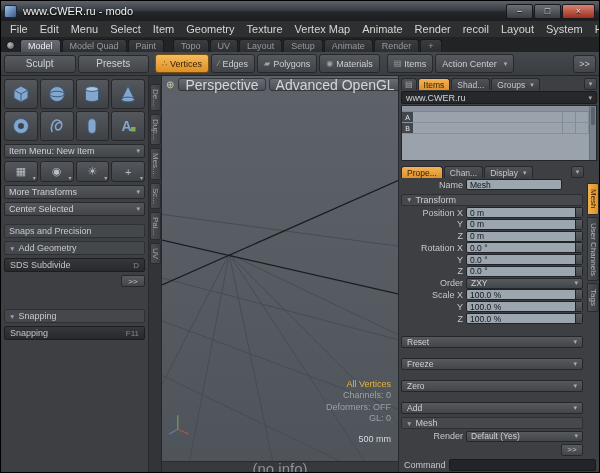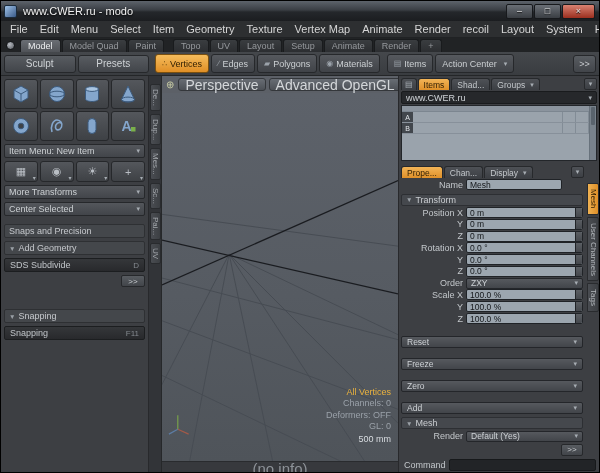--- a/index.html
+++ b/index.html
@@ -53,21 +53,21 @@
 .vtab{writing-mode:vertical-rl;font-size:8px;color:#a2a6ab;background:linear-gradient(90deg,#4a4d52,#3c3f43);border:1px solid #292b2e;border-radius:2px;padding:4px 0;width:11px;text-align:center}
 
 .viewport-col{flex:1;display:flex;flex-direction:column;min-width:0}
 .vp-header{height:17px;background:#5c6067;display:flex;align-items:center;gap:3px;padding:0 4px}
 .vp-wicon{font-size:10px;color:#c9cda5;margin-right:1px}
 .vp-btn{height:13px;font-size:14px;color:#d4d7da;background:linear-gradient(#686d74,#4c5056);border:1px solid #34373b;border-radius:3px;display:flex;align-items:center;padding:0 6px;white-space:nowrap}
 .vp-canvas{flex:1;position:relative;background:linear-gradient(#5d626a 0%,#565b62 55%,#4f545a 100%);overflow:hidden}
 .vp-canvas svg{position:absolute;inset:0;width:100%;height:100%}
 .vp-info{position:absolute;right:7px;bottom:16px;text-align:right;font-size:9px;line-height:11.5px;color:#9aa1a9}
 .vp-info .sel{color:#eab23e}
-.vp-info .gsize{color:#d8dce0;margin-top:1px}
+.vp-info .gsize{color:#d8dce0;margin-top:9px}
 .vp-bottom{height:13px;background:#37393d;border-top:1px solid #292b2e;display:flex;align-items:center;justify-content:center;font-size:15px;color:#8d9298}
 
 .right-panel{width:201px;background:#3d3f43;border-left:1px solid #28292c;display:flex;flex-direction:column;padding:2px 0 2px 2px;flex:none}
 .rp-row{display:flex;align-items:flex-end;gap:1px;padding-right:2px}
 .ptab{height:12px;font-size:8.5px;color:#c4c8cc;background:linear-gradient(#4e5156,#3c3f44);border:1px solid #27292c;border-bottom:none;border-radius:3px 3px 0 0;display:flex;align-items:center;gap:2px;padding:0 5px;white-space:nowrap}
 .ptab.icon-tab{padding:0 3px;font-size:8px;color:#aab0b6}
 .ptab.active{background:linear-gradient(#f2b457,#df9029);color:#2e1d03}
 .ptab .arr{padding-left:3px}
 .rp-spacer{flex:1}
 .mini-arr{width:13px;height:12px;font-size:7px;color:#aab0b6;background:linear-gradient(#4e5156,#3c3f44);border:1px solid #27292c;border-radius:2px;display:flex;align-items:center;justify-content:center}

